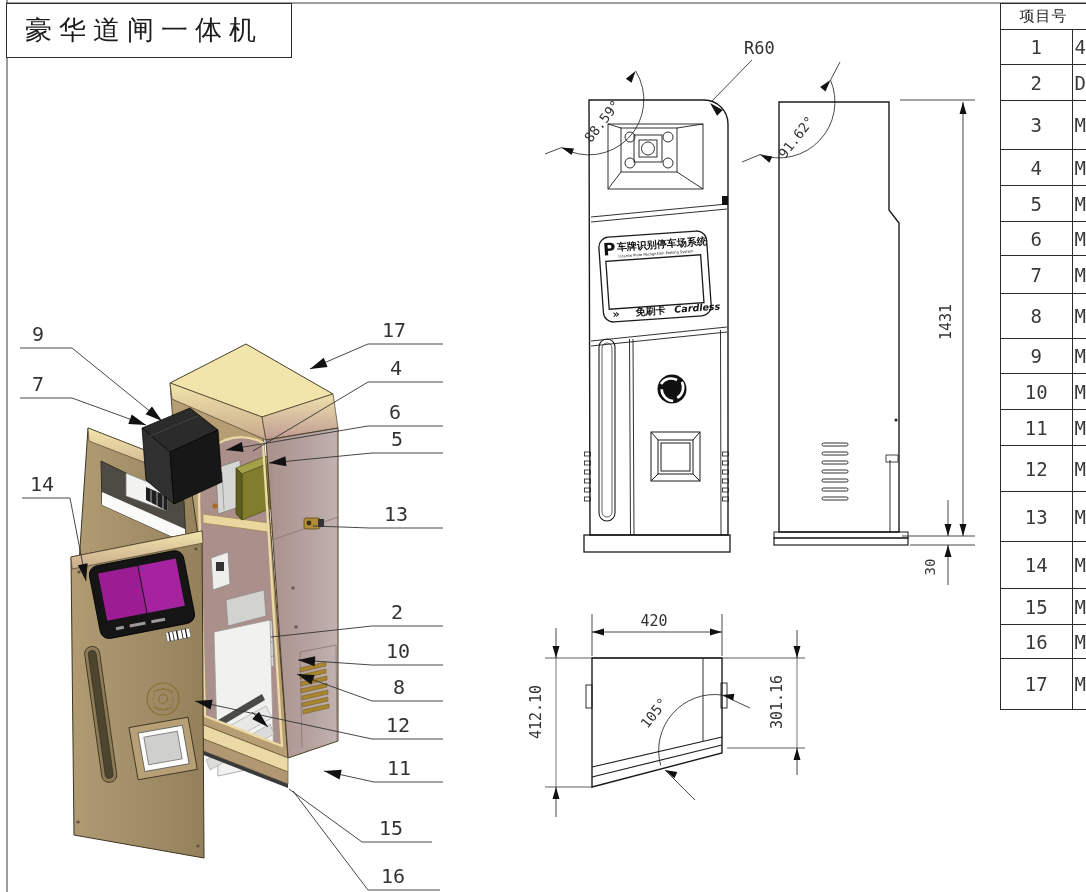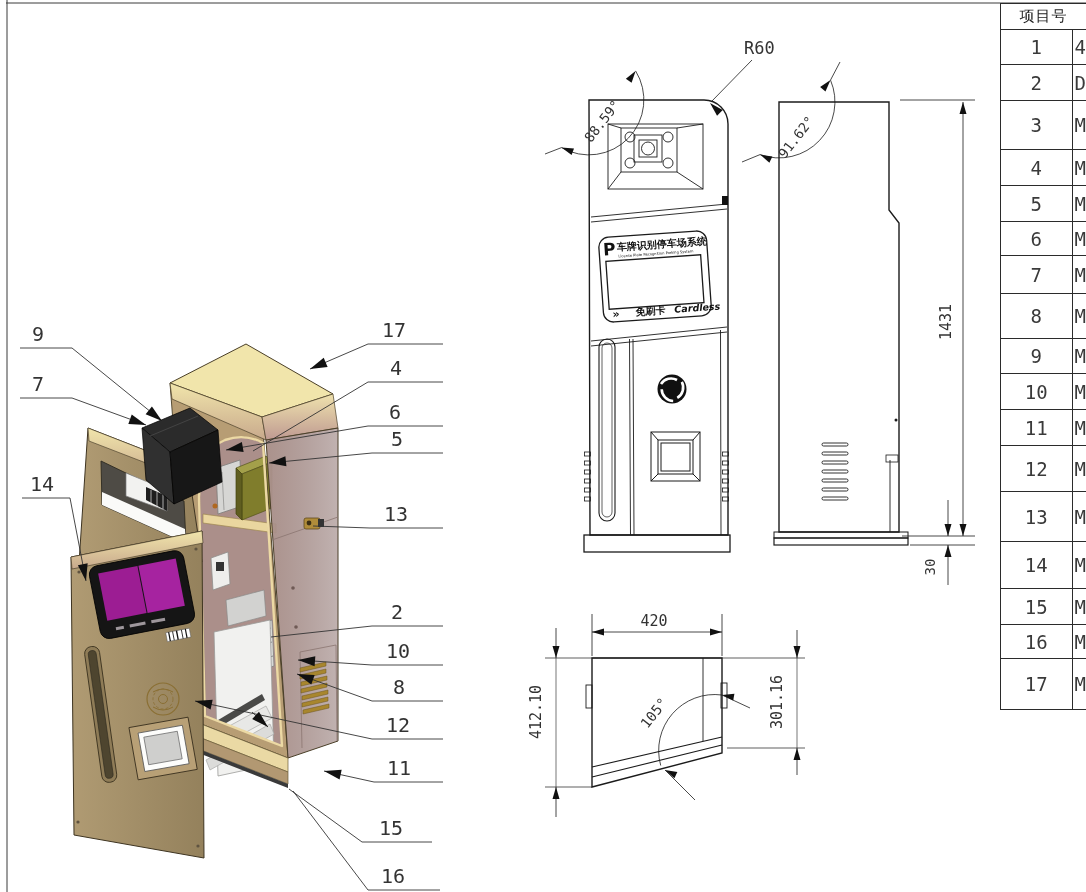--- a/index.html
+++ b/index.html
@@ -423,20 +423,23 @@
         <path d="M660.7,765.5 A56,56 0 0 1 722,695"></path>
         <line x1="722" y1="695" x2="750" y2="708"></line>
         <line x1="665" y1="770" x2="695" y2="800"></line>
         <path d="M0,0L12,-3.5L12,3.5Z" fill="#111" stroke="none" transform="translate(722,695) rotate(10)"></path>
         <path d="M0,0L12,-3.5L12,3.5Z" fill="#111" stroke="none" transform="translate(665,770) rotate(25)"></path>
         <text class="dimtxt" x="658" y="716" font-size="14" stroke="none" text-anchor="middle" transform="rotate(-52,658,716)">105°</text>
       </g>
     </g>
   </svg>
 
+  <div class="title-box">
+    <div class="t">豪华道闸一体机</div>
+  </div>
 
   <div class="ptable">
     <div class="phead">项目号</div>
     <div>
         <div class="trow" style="height: 34px;">
           <div class="tc1">1</div>
           <div class="tc2">4</div>
         </div>
         <div class="trow" style="height: 35px;">
           <div class="tc1">2</div>

